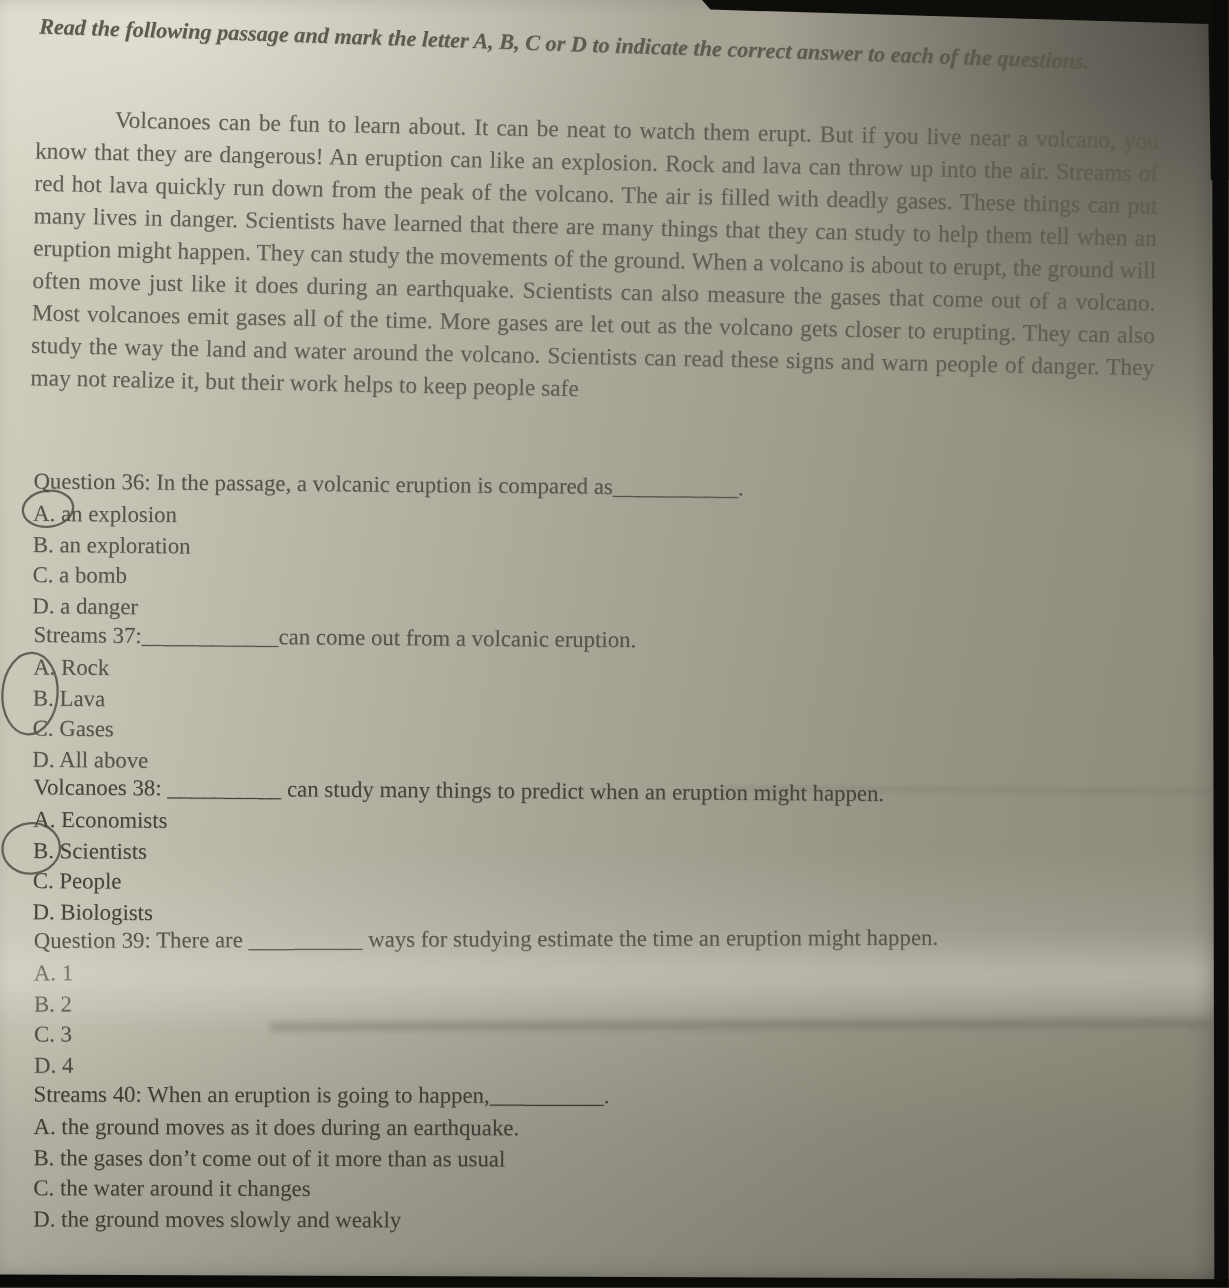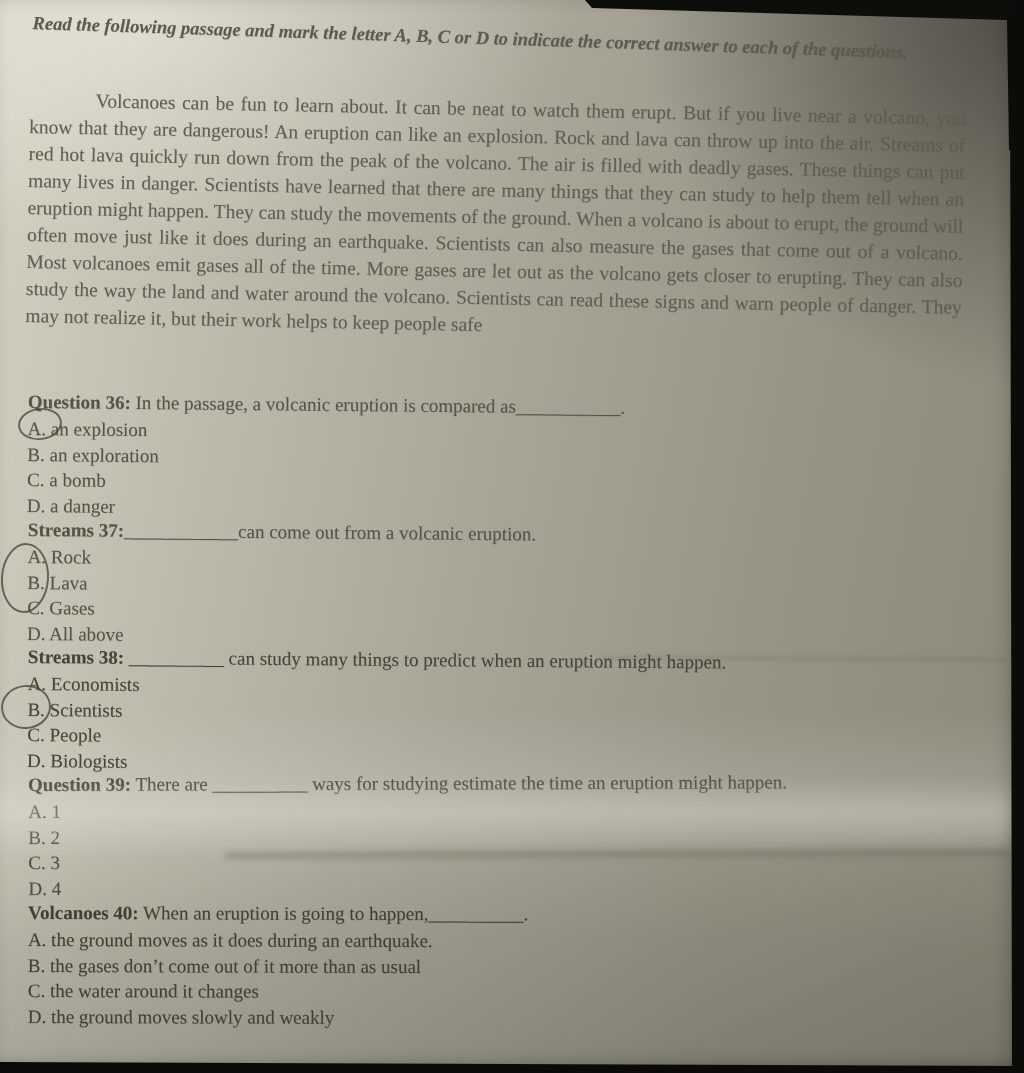--- a/index.html
+++ b/index.html
@@ -16,21 +16,21 @@
   }
   .blk{position:absolute;transform-origin:0 0;}
   .header{left:33px;top:10px;width:905px;font-size:18.5px;line-height:27px;
           font-weight:bold;font-style:italic;color:#5d5a4e;transform:rotate(1.9deg);
           text-shadow:0.3px 0.4px 0.8px rgba(40,40,32,0.25);}
   .passage{left:30px;top:86px;width:936px;font-size:19.5px;line-height:27px;color:#615e51;
            text-align:justify;text-indent:66px;transform:rotate(1.15deg);
            text-shadow:0.3px 0.4px 0.8px rgba(40,40,32,0.2);}
   .question{left:28px;width:965px;font-size:19px;}
   .qtitle{line-height:26px;margin-bottom:1px;}
-  .qlabel{font-weight:bold;}
+  .qlabel{font-weight:normal;}
   .opt{line-height:25.6px;}
   .q36{top:389px;color:#55534a;transform:rotate(0.55deg);}
   .q37{top:517px;color:#55534a;transform:rotate(0.5deg);}
   .q38{top:644px;color:#45443c;transform:rotate(0.45deg);}
   .q39{top:772px;color:#504e44;transform:rotate(-0.2deg);}
   .q40{top:900px;color:#403f37;transform:rotate(0.15deg);}
   .question, .qtitle, .opt{text-shadow:0.3px 0.4px 0.7px rgba(30,30,24,0.18);}
   .mist{position:absolute;left:0;top:778px;width:1010px;height:78px;filter:blur(6px);
         background:linear-gradient(180deg, rgba(210,209,200,0) 0%, rgba(218,217,208,0.34) 40%, rgba(208,207,198,0.28) 68%, rgba(208,207,198,0) 100%);}
   .fold{position:absolute;left:225px;top:851px;width:785px;height:6px;filter:blur(3px);
@@ -59,37 +59,37 @@
 
   <div class="blk question q37">
     <div class="qtitle"><span class="qlabel">Streams 37:</span><span>____________can come out from a volcanic eruption.</span></div>
     <div class="opt">A. Rock</div>
     <div class="opt">B. Lava</div>
     <div class="opt">C. Gases</div>
     <div class="opt">D. All above</div>
   </div>
 
   <div class="blk question q38">
-    <div class="qtitle"><span class="qlabel">Streams 38:</span><span> __________ can study many things to predict when an eruption might happen.</span></div>
+    <div class="qtitle"><span class="qlabel">Volcanoes 38:</span><span> __________ can study many things to predict when an eruption might happen.</span></div>
     <div class="opt">A. Economists</div>
     <div class="opt">B. Scientists</div>
     <div class="opt">C. People</div>
     <div class="opt">D. Biologists</div>
   </div>
 
   <div class="blk question q39">
     <div class="qtitle"><span class="qlabel">Question 39:</span><span> There are __________ ways for studying estimate the time an eruption might happen.</span></div>
     <div class="opt">A. 1</div>
     <div class="opt">B. 2</div>
     <div class="opt">C. 3</div>
     <div class="opt">D. 4</div>
   </div>
 
   <div class="blk question q40">
-    <div class="qtitle"><span class="qlabel">Volcanoes 40:</span><span> When an eruption is going to happen,__________.</span></div>
+    <div class="qtitle"><span class="qlabel">Streams 40:</span><span> When an eruption is going to happen,__________.</span></div>
     <div class="opt">A. the ground moves as it does during an earthquake.</div>
     <div class="opt">B. the gases don’t come out of it more than as usual</div>
     <div class="opt">C. the water around it changes</div>
     <div class="opt">D. the ground moves slowly and weakly</div>
   </div>
 
   <div class="mist"></div>
   <div class="fold"></div>
   <div class="crease"></div>
 

